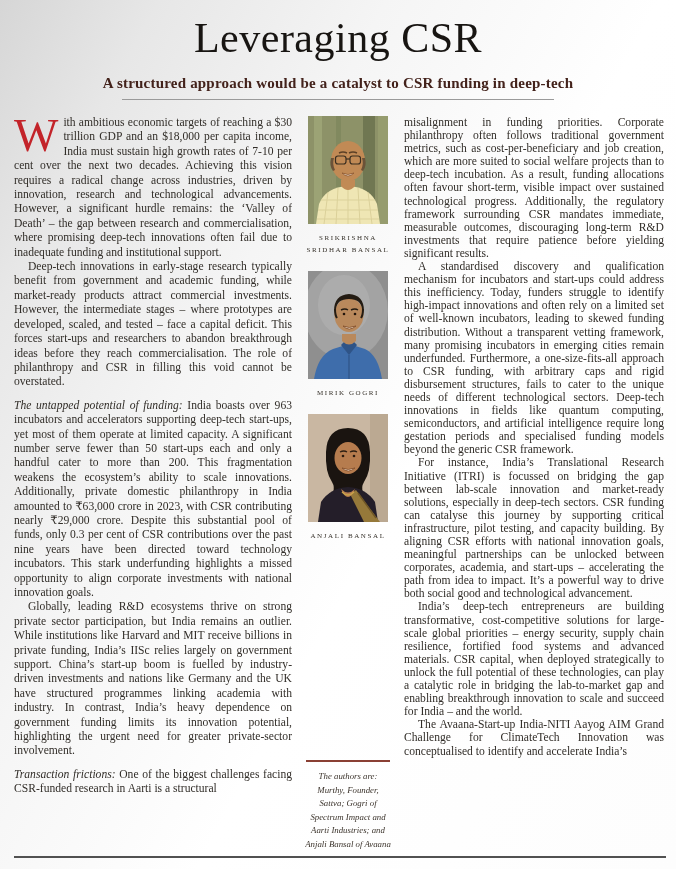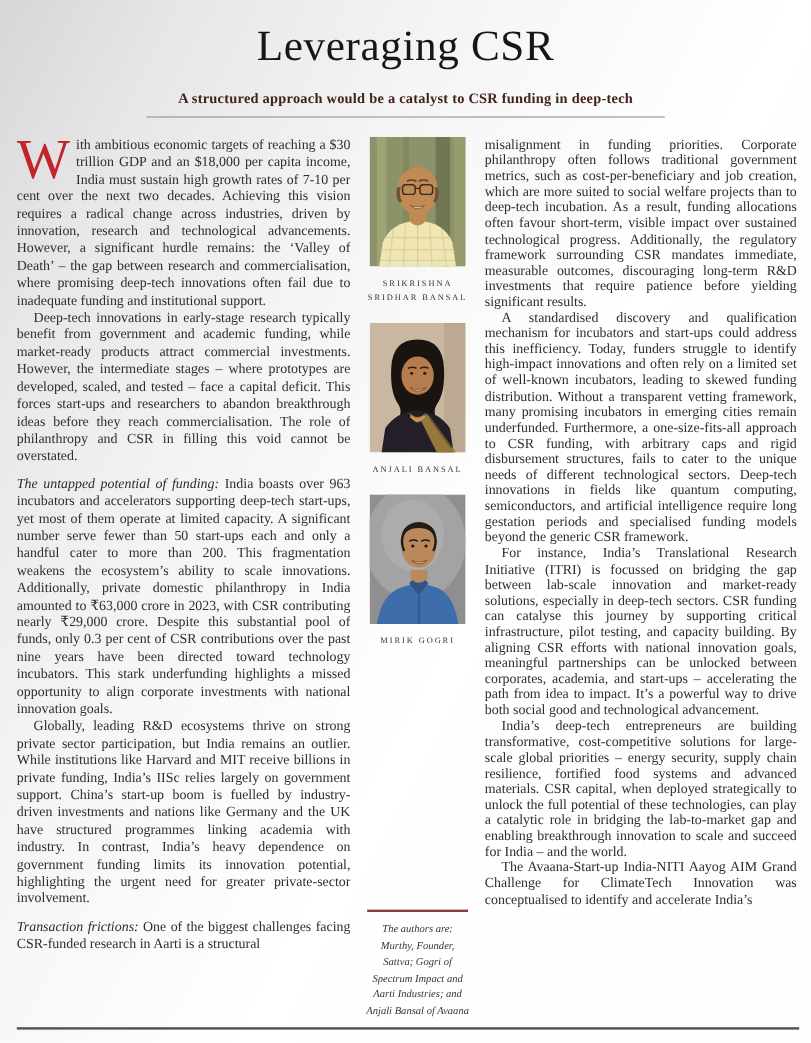--- a/index.html
+++ b/index.html
@@ -3,25 +3,25 @@
 <meta charset="utf-8">
 <style>
   html,body{margin:0;padding:0;}
   body{width:676px;height:869px;font-family:"Liberation Serif","DejaVu Serif",serif;}
   .page{
     position:relative;width:676px;height:869px;overflow:hidden;
     background:linear-gradient(118deg,#d6d6d6 0%,#e7e7e7 14%,#f5f5f5 34%,#ffffff 58%,#fdfdfd 100%);
   }
   .header{text-align:center;padding-top:14px;}
   .title{
-    font-size:36px;line-height:48px;font-weight:400;color:#181512;
+    font-size:42px;line-height:48px;font-weight:400;color:#181512;
     letter-spacing:0.5px;margin:0;
   }
   .subtitle{
-    margin-top:13px;font-size:12px;font-weight:700;color:#43221b;letter-spacing:0.2px;
+    margin-top:13px;font-size:15px;font-weight:700;color:#43221b;letter-spacing:0.2px;
   }
   .subtitle-rule{width:432px;height:1px;background:#9a9a9a;margin:7px auto 0;}
   .columns{
     display:flex;gap:13px;padding:0 12px 0 14px;margin-top:16px;height:737px;
   }
   .col{overflow:hidden;}
   .col-left{width:278px;line-height:14.4px;}
   .col-right{flex:1;line-height:13.1px;}
   .body-text{font-size:11.6px;color:#312d28;text-align:justify;hyphens:auto;}
   .body-text p{margin:0;}
@@ -91,55 +91,55 @@
           <rect x="27.5" y="40" width="10.5" height="8" rx="2.5" fill="none" stroke="#3a2e20" stroke-width="1.2"></rect>
           <rect x="42" y="40" width="10.5" height="8" rx="2.5" fill="none" stroke="#3a2e20" stroke-width="1.2"></rect>
           <path d="M38,43 L42,43" stroke="#3a2e20" stroke-width="1.2"></path>
           <path d="M34,57 Q40,63 46,57 Q40,60 34,57 Z" fill="#fffbf2" stroke="#8a5630" stroke-width="0.8"></path>
         </svg>
         <div class="profile-caption">SRIKRISHNA SRIDHAR BANSAL</div>
       </div>
 
       <div class="profile">
         <svg viewBox="0 0 80 108" xmlns="http://www.w3.org/2000/svg">
-          <rect width="80" height="108" fill="#c9b7a2"></rect>
-          <rect x="62" width="18" height="108" fill="#b5a28c" opacity="0.7"></rect>
-          <path d="M40,14 Q19,14 18,38 Q17,58 24,68 Q27,73 25,78 L55,78 Q53,73 56,68 Q63,58 62,38 Q61,14 40,14 Z" fill="#1a1410"></path>
-          <ellipse cx="40" cy="44" rx="13.5" ry="16" fill="#b67c4e"></ellipse>
-          <path d="M32,38 q4,-2 7,0 M42,38 q4,-2 7,0" stroke="#2e1f13" stroke-width="1.3" fill="none"></path>
-          <circle cx="35" cy="42" r="1.3" fill="#2a1b10"></circle>
-          <circle cx="46" cy="42" r="1.3" fill="#2a1b10"></circle>
-          <path d="M34,54 Q40,60 47,54 Q40,57 34,54 Z" fill="#fff7ee" stroke="#7d4a27" stroke-width="0.8"></path>
-          <path d="M10,108 L13,88 Q22,74 40,73 Q58,74 67,88 L70,108 Z" fill="#241e29"></path>
-          <path d="M48,76 L72,108 L56,108 L42,80 Z" fill="#96793a"></path>
-          <path d="M50,79 L68,104" stroke="#6e5526" stroke-width="1.5"></path>
-          <path d="M33,75 q7,7 14,0 q-3,8 -7,8 q-4,0 -7,-8 Z" fill="#b67c4e"></path>
-          <path d="M34,78 q6,6 12,0" stroke="#c9a44a" stroke-width="1.4" fill="none"></path>
-        </svg>
-        <div class="profile-caption">ANJALI BANSAL</div>
-      </div>
-
-      <div class="profile">
-        <svg viewBox="0 0 80 108" xmlns="http://www.w3.org/2000/svg">
           <rect width="80" height="108" fill="#8f8f8f"></rect>
           <ellipse cx="38" cy="40" rx="42" ry="48" fill="#a8a8a8" opacity="0.8"></ellipse>
           <ellipse cx="36" cy="34" rx="26" ry="30" fill="#b3b3b3" opacity="0.6"></ellipse>
           <path d="M6,108 Q10,84 25,78 L41,73 L57,78 Q70,84 74,108 Z" fill="#3e6dab"></path>
           <path d="M33,74 L41,84 L49,74 L46,71 L36,71 Z" fill="#2f5487"></path>
           <path d="M41,84 L41,108" stroke="#2f5487" stroke-width="1.2"></path>
           <path d="M34,70 Q41,77 48,70 L48,63 L34,63 Z" fill="#b9895c"></path>
           <ellipse cx="41" cy="44" rx="14.5" ry="17" fill="#b9895c"></ellipse>
           <path d="M26,40 Q26,24 41,23 Q56,24 56,40 L54,38 Q53,28 41,28 Q29,28 28,38 Z" fill="#241c13"></path>
           <path d="M27,38 q0,6 2,9 M55,38 q0,6 -2,9" stroke="#241c13" stroke-width="2" fill="none"></path>
           <path d="M33,39 q4,-2 7,0 M43,39 q4,-2 7,0" stroke="#241c13" stroke-width="1.4" fill="none"></path>
           <circle cx="36" cy="43" r="1.3" fill="#21150c"></circle>
           <circle cx="47" cy="43" r="1.3" fill="#21150c"></circle>
           <path d="M35,55 Q41,61 48,55 Q41,58 35,55 Z" fill="#fff6ea" stroke="#7d4a27" stroke-width="0.8"></path>
         </svg>
         <div class="profile-caption">MIRIK GOGRI</div>
+      </div>
+
+      <div class="profile">
+        <svg viewBox="0 0 80 108" xmlns="http://www.w3.org/2000/svg">
+          <rect width="80" height="108" fill="#c9b7a2"></rect>
+          <rect x="62" width="18" height="108" fill="#b5a28c" opacity="0.7"></rect>
+          <path d="M40,14 Q19,14 18,38 Q17,58 24,68 Q27,73 25,78 L55,78 Q53,73 56,68 Q63,58 62,38 Q61,14 40,14 Z" fill="#1a1410"></path>
+          <ellipse cx="40" cy="44" rx="13.5" ry="16" fill="#b67c4e"></ellipse>
+          <path d="M32,38 q4,-2 7,0 M42,38 q4,-2 7,0" stroke="#2e1f13" stroke-width="1.3" fill="none"></path>
+          <circle cx="35" cy="42" r="1.3" fill="#2a1b10"></circle>
+          <circle cx="46" cy="42" r="1.3" fill="#2a1b10"></circle>
+          <path d="M34,54 Q40,60 47,54 Q40,57 34,54 Z" fill="#fff7ee" stroke="#7d4a27" stroke-width="0.8"></path>
+          <path d="M10,108 L13,88 Q22,74 40,73 Q58,74 67,88 L70,108 Z" fill="#241e29"></path>
+          <path d="M48,76 L72,108 L56,108 L42,80 Z" fill="#96793a"></path>
+          <path d="M50,79 L68,104" stroke="#6e5526" stroke-width="1.5"></path>
+          <path d="M33,75 q7,7 14,0 q-3,8 -7,8 q-4,0 -7,-8 Z" fill="#b67c4e"></path>
+          <path d="M34,78 q6,6 12,0" stroke="#c9a44a" stroke-width="1.4" fill="none"></path>
+        </svg>
+        <div class="profile-caption">ANJALI BANSAL</div>
       </div>
 
       <div class="credit">
         <div class="credit-rule"></div>
         <div class="credit-text">The authors are: Murthy, Founder, Sattva; Gogri of Spectrum Impact and Aarti Industries; and Anjali Bansal of Avaana Capital</div>
       </div>
     </div>
 
     <div class="col col-right body-text">
       <p><span>misalignment in funding priorities. Corporate philanthropy often follows traditional government metrics, such as cost-per-beneficiary and job creation, which are more suited to social welfare projects than to deep-tech incubation. As a result, funding allocations often favour short-term, visible impact over sustained technological progress. Additionally, the regulatory framework surrounding CSR mandates immediate, measurable outcomes, discouraging long-term R&amp;D investments that require patience before yielding significant results.</span></p>

